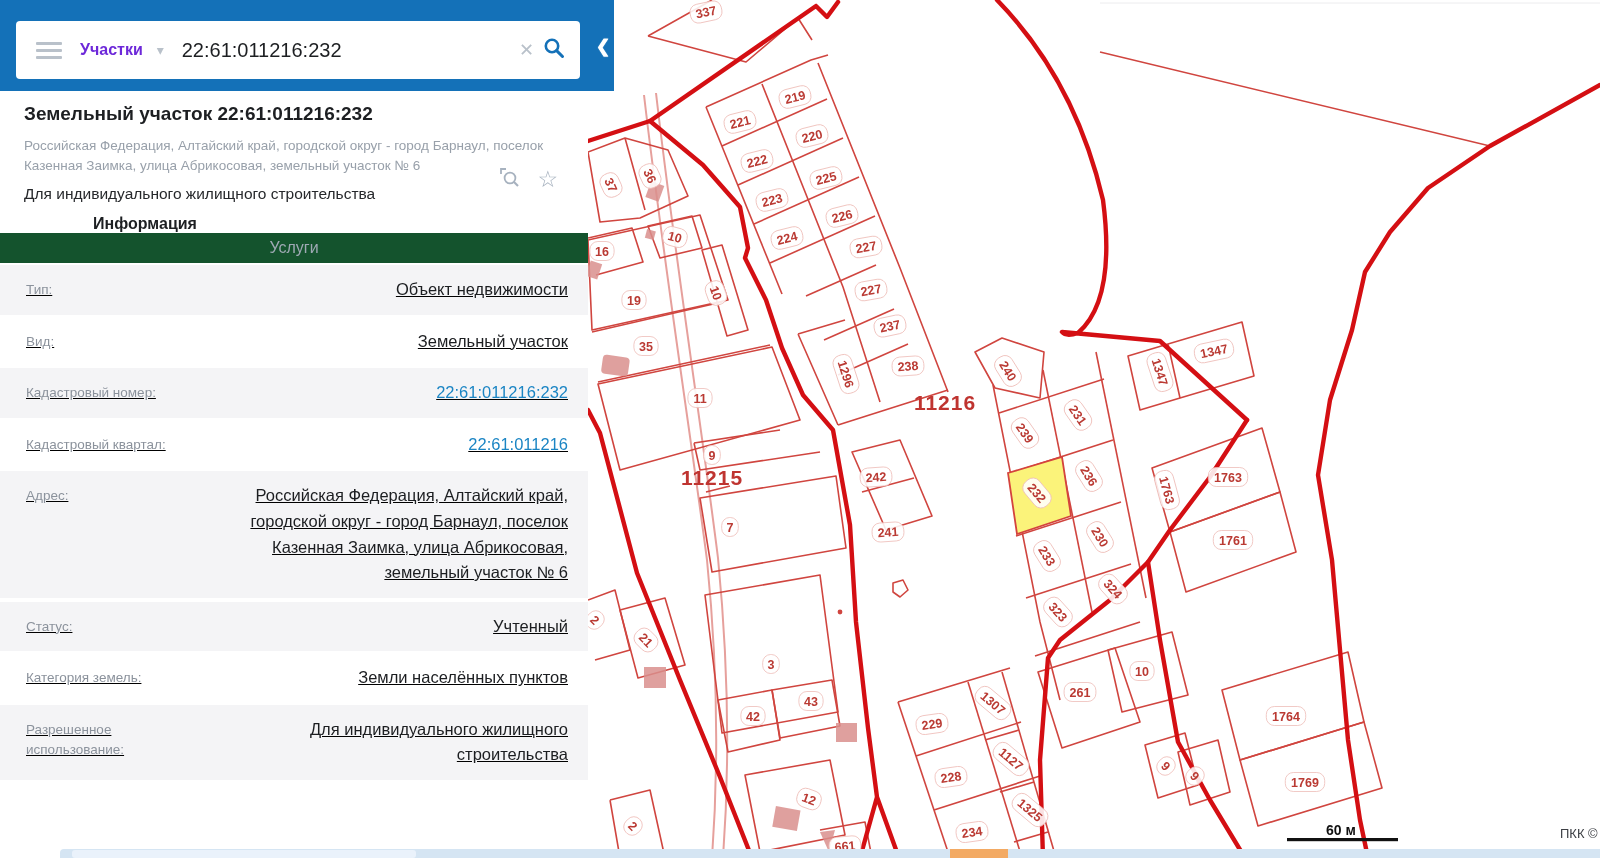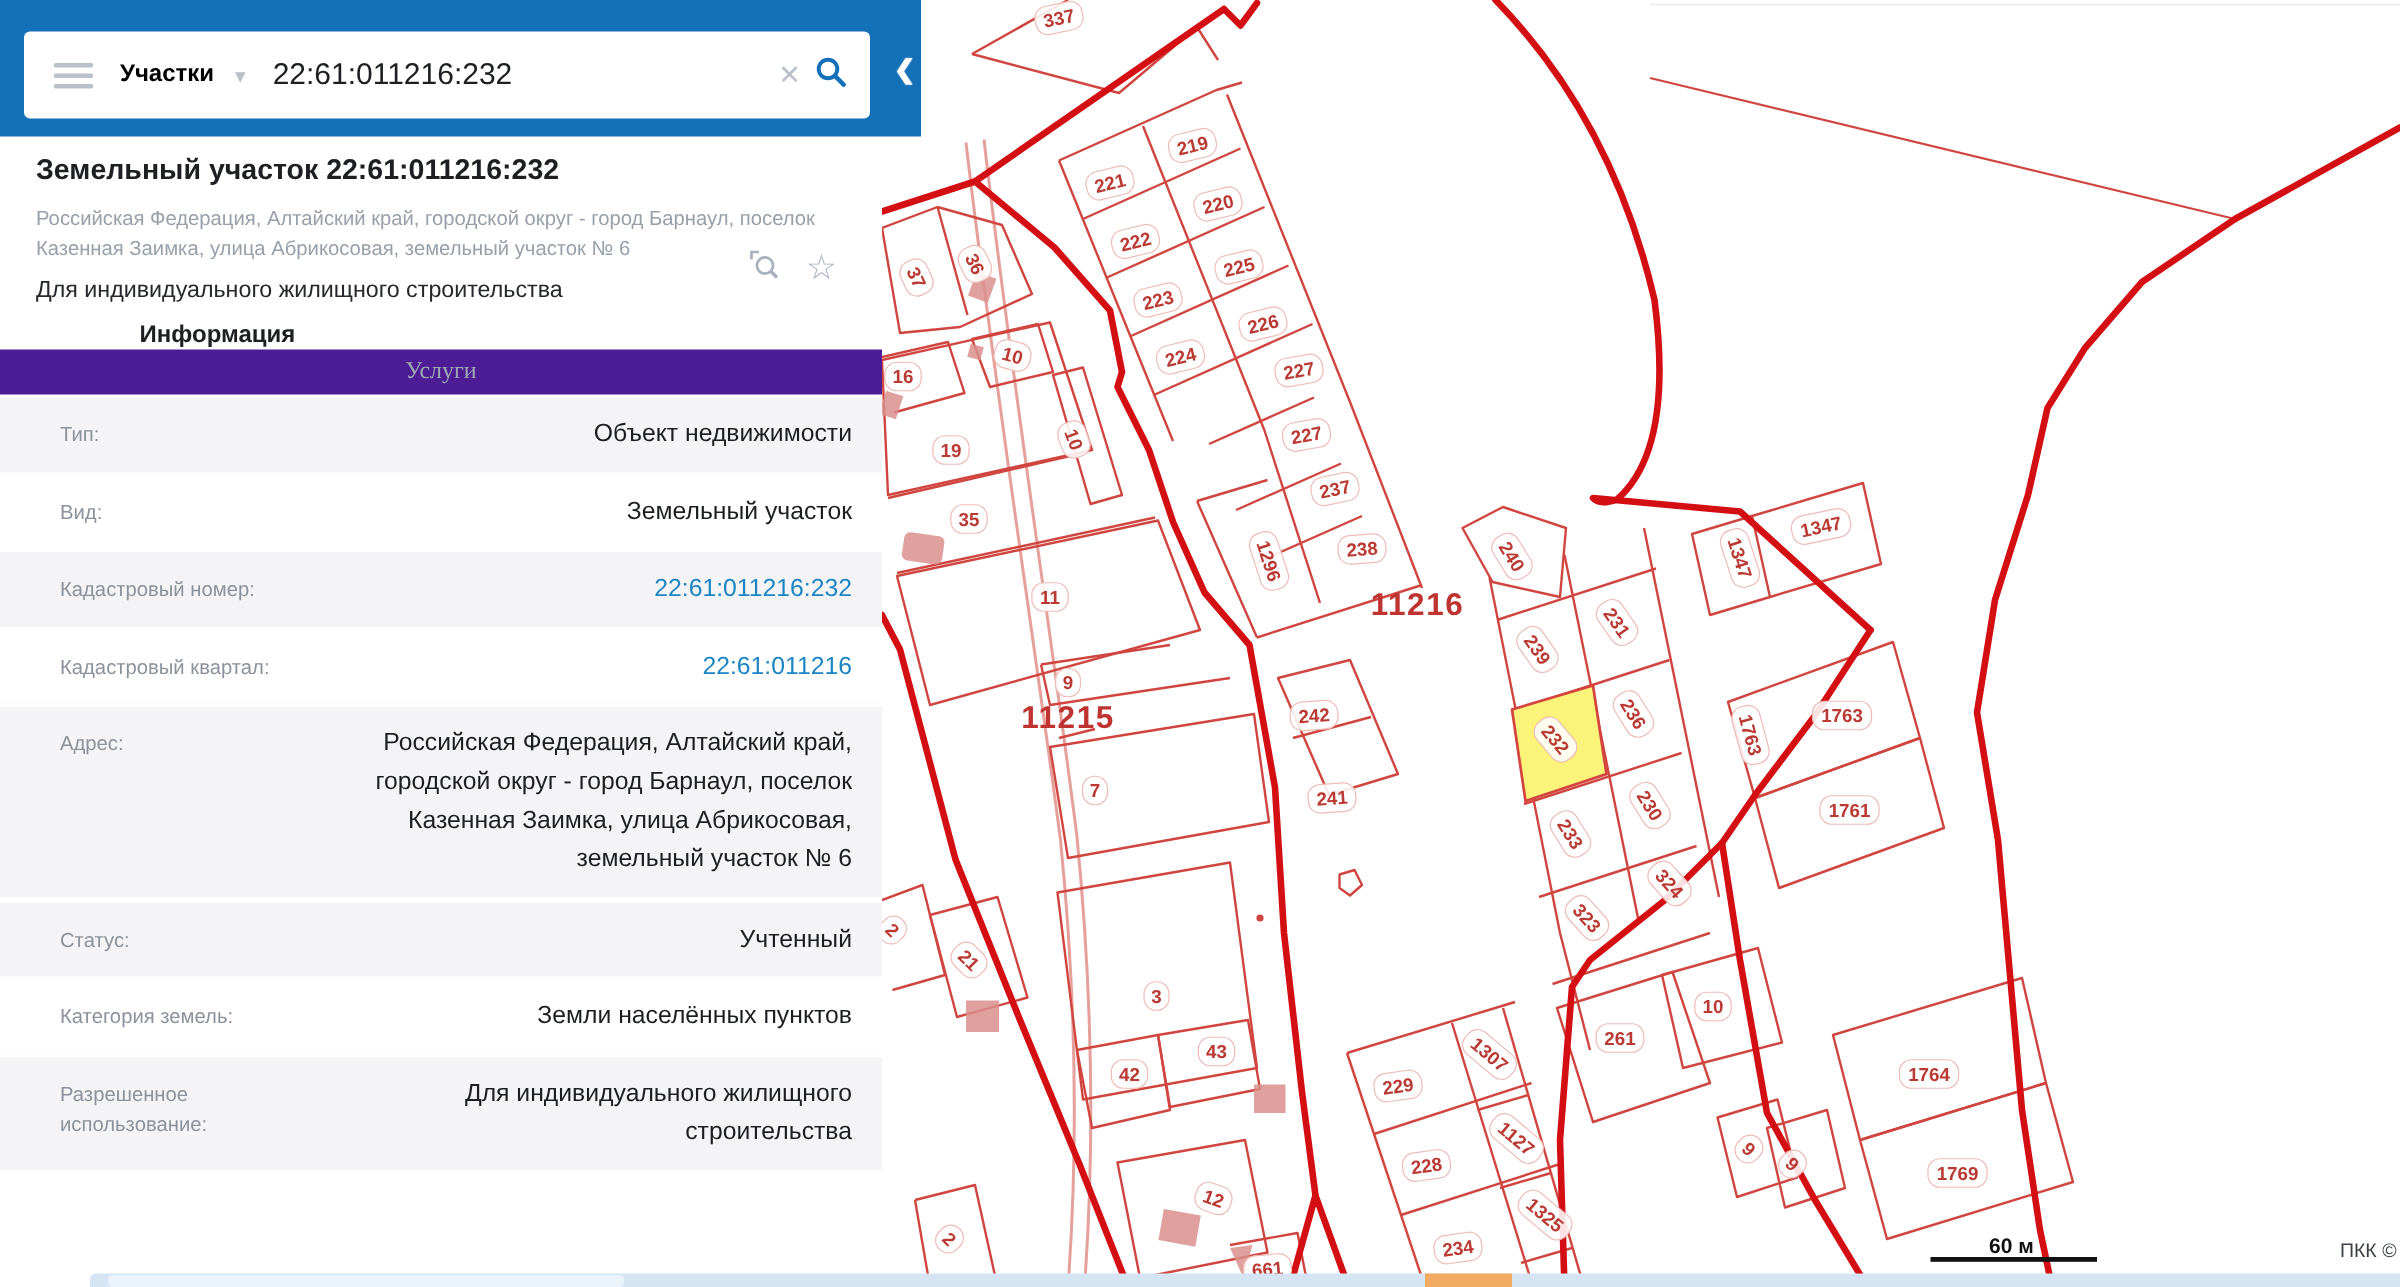--- a/index.html
+++ b/index.html
@@ -14,21 +14,21 @@
   .qtx   { fill:#bf3430; font-size:21px; font-weight:bold; letter-spacing:1px; font-family:"Liberation Sans",sans-serif; }
   .scaletx { fill:#111; font-size:14px; font-weight:bold; }
   .attrtx  { fill:#3c3f44; font-size:13px; }
 
   
   .topbar { position:absolute; left:0; top:0; width:614px; height:91px; background:#1471b8; z-index:30; }
   .searchbox { position:absolute; left:16px; top:21px; width:564px; height:58px; background:#fff;
                border-radius:4px; display:flex; align-items:center; }
   .burger { width:26px; margin-left:20px; cursor:pointer; }
   .burger div { height:3px; background:#b9c1ca; margin:4px 0; border-radius:1px; }
-  .cat { margin-left:18px; font-size:16px; color:#000000; font-weight:bold; cursor:pointer; }
+  .cat { margin-left:18px; font-size:16px; color:#6d28d9; font-weight:bold; cursor:pointer; }
   .chev-down { margin-left:14px; color:#b9c1ca; font-size:14px; cursor:pointer; }
   .query { margin-left:18px; border:none; outline:none; font-size:20px; color:#1d1f22;
            font-family:"Liberation Sans",sans-serif; flex:1; min-width:50px; background:transparent; }
   .clear-x { color:#b9c1ca; font-size:18px; padding:0 8px; cursor:pointer; }
   .mag { margin-right:14px; cursor:pointer; }
   .collapse { position:absolute; left:596px; top:36px; color:#fff; font-size:17px; font-weight:bold;
               cursor:pointer; text-shadow:0 0 1px #fff; }
 
   
   .panel { position:absolute; left:0; top:91px; width:588px; height:650px; background:#fff; z-index:20; }
@@ -38,24 +38,24 @@
   .pusage { font-size:15.5px; color:#26282b; margin-bottom:12px; }
   .plinks { font-size:15px; color:#1b85c4; display:flex; gap:34px; padding-bottom:12px; }
   .plink  { cursor:pointer; }
   .plink .arr { font-size:15px; }
   .head-icons { position:absolute; right:30px; bottom:10px; display:flex; gap:16px; align-items:center; }
   .star { font-size:23px; color:#a7b2bf; line-height:1; cursor:pointer; }
 
   .tabs { display:flex; height:48px;flex-direction:column; }
   .tab  { display:flex; align-items:center; justify-content:center; cursor:pointer; }
   .tab-info { width:290px; background:#fff; font-weight:bold; font-size:16px; color:#1d1f22; }
-  .tab-serv { flex:1; background:#4c1d95; font-size:16px; color:#9fa9b4;font-family:Liberation Serif, serif; }
+  .tab-serv { flex:1; background:#14532d; font-size:16px; color:#9fa9b4; }
 
   .rows { }
-  .row { display:flex; padding:12px 14px 12px 40px; background:#fff; }
+  .row { display:flex; padding:12px 14px 12px 26px; background:#fff;text-decoration:underline; }
   .row.alt { background:#f4f4f6; border-bottom:2px solid #fff; border-top:2px solid #fff; }
   .rlabel { width:188px; flex:0 0 188px; font-size:13.5px; color:#8b929c; padding-top:3px; line-height:1.5; padding-right:12px; }
   .rvalue { flex:1; font-size:16.5px; color:#1c1e21; line-height:1.55; padding-right:6px;text-align:right; }
   .rvalue.link { color:#1b85c4; cursor:pointer; }
 
   
   .bottom-strip { position:absolute; left:60px; right:0; top:849px; height:9px; background:#d5e5f3;
                   border-top-left-radius:4px; z-index:50; }
   .strip-light { position:absolute; left:12px; top:1px; width:344px; height:8px; background:#eaf2fb; border-radius:3px; }
   .strip-orange { position:absolute; left:890px; top:0; width:58px; height:9px; background:#f3aa63; }

